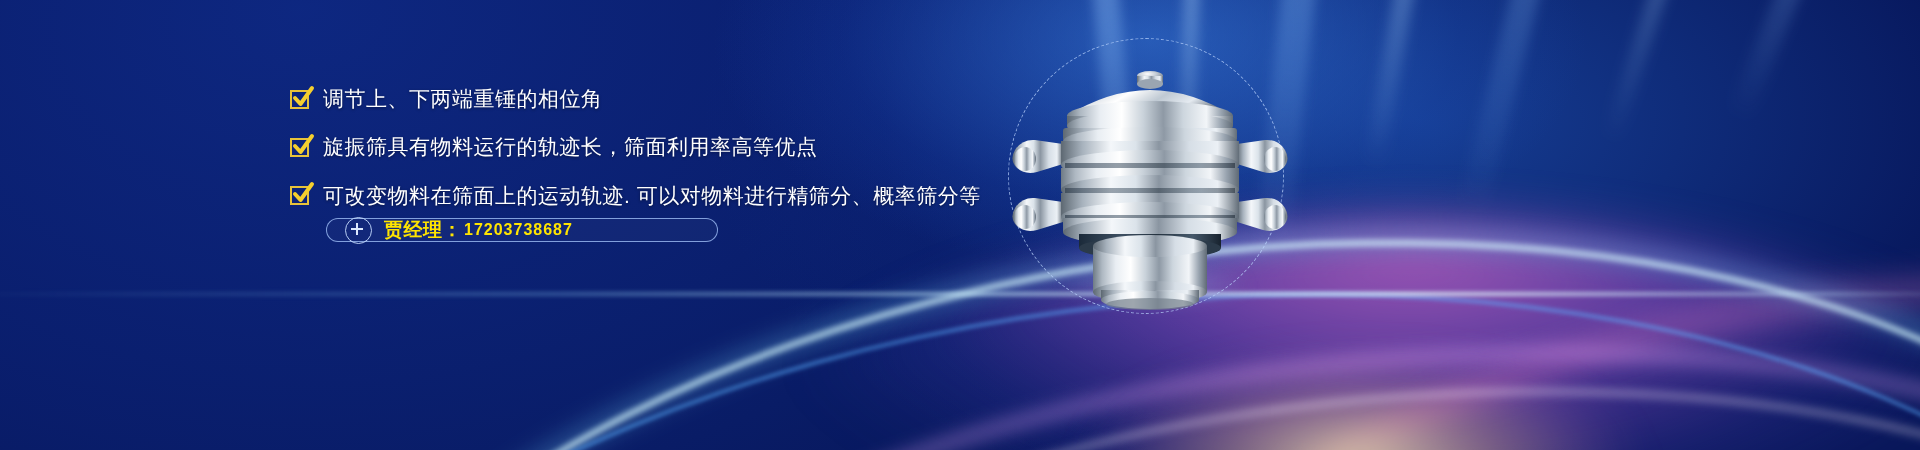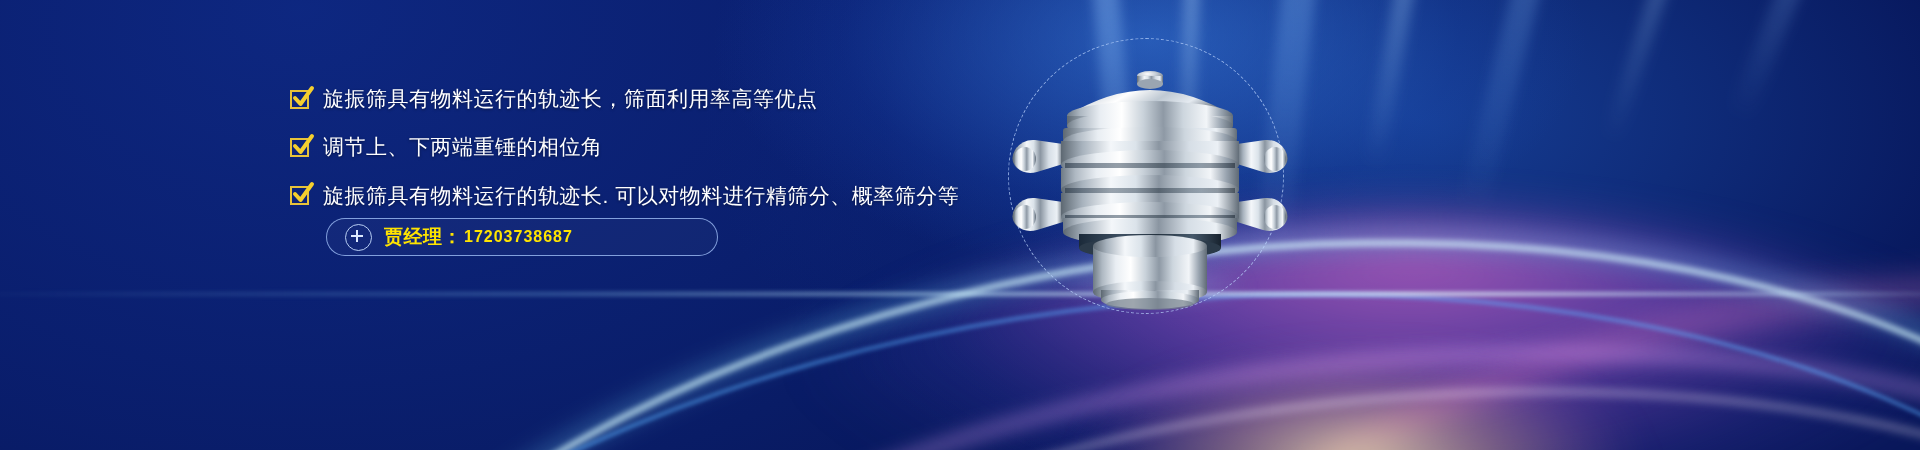--- a/index.html
+++ b/index.html
@@ -99,21 +99,21 @@
   }
   .chk svg{position:absolute;left:-2px;top:-7px;width:26px;height:26px;}
   .btext{
     color:#ffffff;font-size:21px;letter-spacing:.5px;line-height:1.25;
     text-shadow:0 1px 3px rgba(0,0,0,.45);white-space:nowrap;
   }
 
   
   .pill{
     position:absolute;left:326px;top:218px;
-    width:392px;height:38px;box-sizing:border-box;
+    width:392px;height:24px;box-sizing:border-box;
     border:1px solid rgba(168,200,255,.75);border-radius:19px;
     display:flex;align-items:center;padding:0 18px;
     background:rgba(255,255,255,.03);
   }
   .plus{
     width:25px;height:25px;flex:0 0 25px;margin-right:12px;position:relative;
     border:1.5px solid rgba(200,222,255,.9);border-radius:50%;
   }
   .plus::before,.plus::after{content:"";position:absolute;background:#dce9ff;}
   .plus::before{left:5px;top:10.2px;width:12px;height:2px;}
@@ -162,39 +162,39 @@
   </div>
 
   <div class="copy">
 
     <div class="bullet">
       <span class="chk">
         <svg viewBox="0 0 26 26">
             <path d="M5 13 L10.5 19 L22 3" fill="none" stroke="#f5cf2e" stroke-width="4" stroke-linecap="round" stroke-linejoin="round"></path>
           </svg>
       </span>
-      <span class="btext">旋振筛具有物料运行的轨迹长，筛面利用率高等优点</span>
+      <span class="btext">调节上、下两端重锤的相位角</span>
     </div>
 
     <div class="bullet">
       <span class="chk">
         <svg viewBox="0 0 26 26">
             <path d="M5 13 L10.5 19 L22 3" fill="none" stroke="#f5cf2e" stroke-width="4" stroke-linecap="round" stroke-linejoin="round"></path>
           </svg>
       </span>
-      <span class="btext">调节上、下两端重锤的相位角</span>
+      <span class="btext">旋振筛具有物料运行的轨迹长，筛面利用率高等优点</span>
     </div>
 
     <div class="bullet">
       <span class="chk">
         <svg viewBox="0 0 26 26">
             <path d="M5 13 L10.5 19 L22 3" fill="none" stroke="#f5cf2e" stroke-width="4" stroke-linecap="round" stroke-linejoin="round"></path>
           </svg>
       </span>
-      <span class="btext">旋振筛具有物料运行的轨迹长. 可以对物料进行精筛分、概率筛分等</span>
+      <span class="btext">可改变物料在筛面上的运动轨迹. 可以对物料进行精筛分、概率筛分等</span>
     </div>
 
   </div>
 
   <div class="pill">
     <span class="plus"></span>
     <span class="pname">贾经理：</span>
     <span class="pnum">17203738687</span>
   </div>
 

